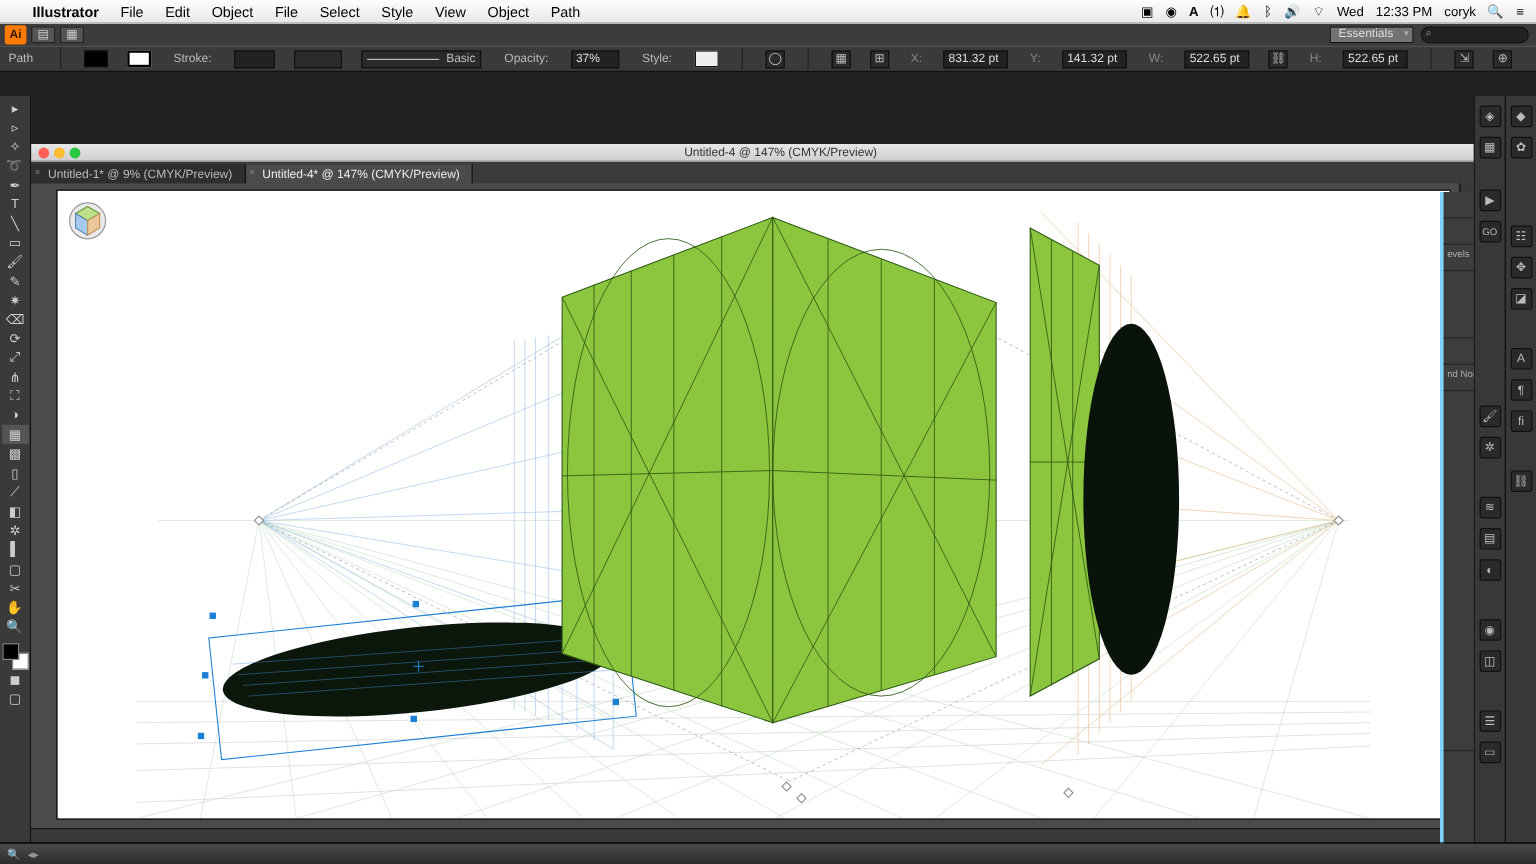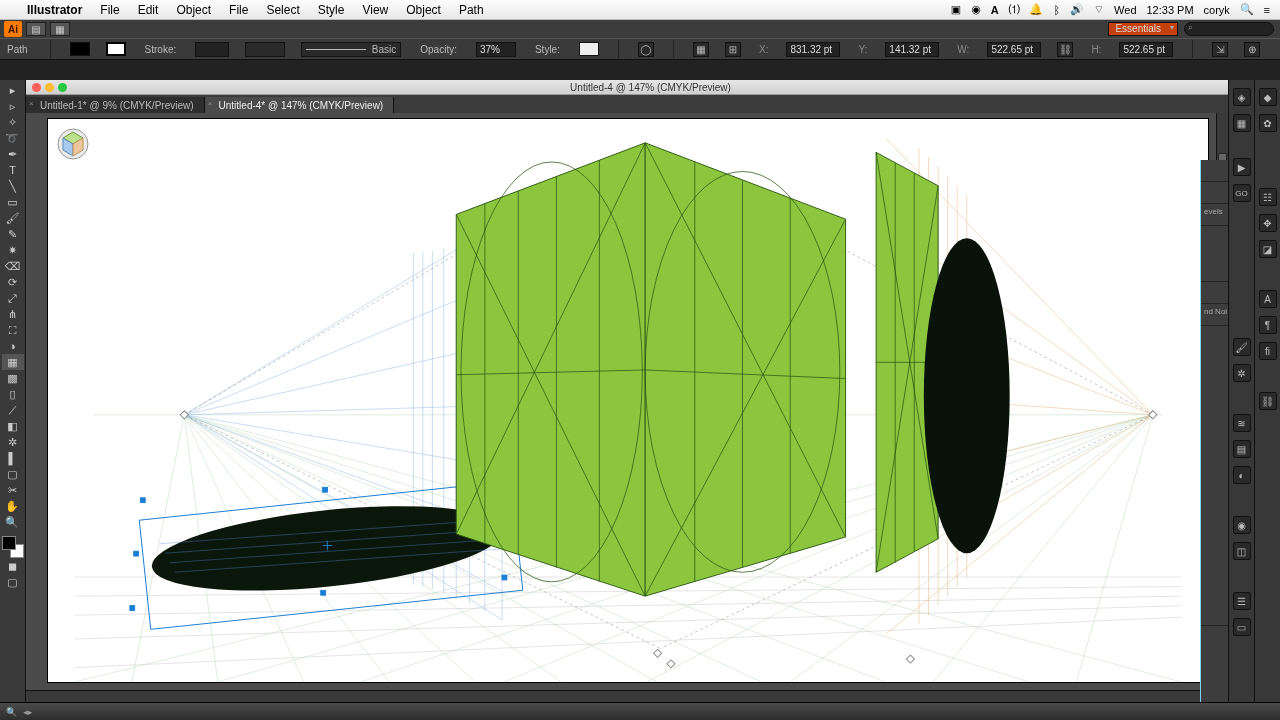--- a/index.html
+++ b/index.html
@@ -12,21 +12,21 @@
   .mac-menubar .menu-item { padding:0 9px; cursor:default;}
   .mac-menubar .spacer { flex:1; }
   .mac-menubar .status { display:flex; align-items:center; gap:10px; padding-right:10px; font-size:11px;}
   .mac-menubar .status span { display:inline-flex; align-items:center;}
 
   
   .app-row1 { height:18px; background:#3c3c3c; display:flex; align-items:center; font-size:10px; color:#ccc;}
   .app-row1 .ai-badge { width:18px;height:16px;margin:0 4px;background:#ff7b00;color:#3a1700;font-weight:bold;font-size:10px;display:flex;align-items:center;justify-content:center;border-radius:2px;}
   .app-row1 .mini-btn{width:20px;height:14px;margin-right:4px;background:#555;border:1px solid #222;display:flex;align-items:center;justify-content:center;}
   .app-row1 .right{margin-left:auto;display:flex;align-items:center;gap:6px;padding-right:6px;}
-  .ess-drop{background:#c2410c;border:1px solid #111;height:14px;font-size:10px;color:#ddd;padding:0 16px 0 6px;position:relative;}
+  .ess-drop{background:#737373;border:1px solid #111;height:14px;font-size:10px;color:#ddd;padding:0 16px 0 6px;position:relative;}
   .ess-drop::after{content:"▾";position:absolute;right:3px;top:0;font-size:8px;color:#aaa;}
   .search-box{background:#222;border:1px solid #111;border-radius:8px;height:14px;width:90px;color:#888;font-size:9px;padding-left:14px;position:relative;}
   .search-box::before{content:"⌕";position:absolute;left:3px;top:-1px;color:#888;}
 
   .ctrl-bar{height:22px;background:#3a3a3a;border-top:1px solid #555;border-bottom:1px solid #111;display:flex;align-items:center;font-size:10px;color:#bbb;padding:0 4px;gap:16px;}
   .ctrl-bar .label{padding:0 3px;}
   .ctrl-bar .chip{background:#2a2a2a;border:1px solid #111;height:15px;display:flex;align-items:center;padding:0 4px;}
   .ctrl-bar .swatch{width:20px;height:14px;border:1px solid #111;}
   .ctrl-bar .numbox{background:#222;border:1px solid #111;height:15px;min-width:54px;color:#ddd;font-size:10px;padding:0 3px;display:flex;align-items:center;}
   .ctrl-bar .sep{width:1px;height:18px;background:#222;margin:0 3px;}
@@ -35,41 +35,41 @@
 
   
   .workspace{position:absolute;top:80px;left:0;right:0;bottom:18px;display:flex;}
   .tool-col{width:26px;background:#3a3a3a;border-right:1px solid #111;display:flex;flex-direction:column;align-items:center;padding-top:2px;}
   .tool-btn{width:22px;height:16px;margin-bottom:0;display:flex;align-items:center;justify-content:center;color:#ccc;font-size:11px;border:1px solid transparent;}
   .tool-btn.sel{background:#555;}
   .tool-swatches{margin-top:6px;position:relative;width:22px;height:22px;}
   .tool-swatches .fg{position:absolute;top:0;left:0;width:14px;height:14px;background:#000;border:1px solid #888;}
   .tool-swatches .bg{position:absolute;bottom:0;right:0;width:14px;height:14px;background:#fff;border:1px solid #888;}
 
-  .doc-area{flex:1;position:relative;background:#4b4b4b;}
+  .doc-area{flex:1;position:relative;background:#4b4b4b;margin-top:40px;}
   .doc-titlebar{height:15px;background:linear-gradient(#e6e6e6,#cfcfcf);border-bottom:1px solid #999;display:flex;align-items:center;font-size:10px;}
   .traffic{display:flex;gap:4px;padding:0 6px;}
   .traffic span{width:9px;height:9px;border-radius:50%;}
   .tl-r{background:#ff5f57;} .tl-y{background:#febc2e;} .tl-g{background:#28c840;}
   .doc-title{flex:1;text-align:center;color:#333;}
   .tabstrip{height:18px;background:#3b3b3b;display:flex;align-items:flex-end;font-size:10px;}
   .doc-tab{height:16px;padding:0 10px 0 14px;display:flex;align-items:center;color:#bbb;background:#2e2e2e;border-right:1px solid #111;position:relative;}
   .doc-tab .x{position:absolute;left:3px;top:2px;font-size:8px;color:#888;}
   .doc-tab.active{background:#4b4b4b;color:#eee;}
   .canvas-wrap{position:absolute;top:33px;left:0;right:12px;bottom:12px;background:#4b4b4b;}
   .artboard{position:absolute;top:6px;left:22px;right:8px;bottom:8px;background:#fff;box-shadow:0 0 0 1px #000;overflow:hidden;}
   .scroll-v{position:absolute;top:33px;right:0;width:12px;bottom:12px;background:#3a3a3a;border-left:1px solid #111;}
   .scroll-v .thumb{position:absolute;left:1px;right:1px;top:40px;height:190px;background:#666;border:1px solid #222;border-radius:2px;}
   .scroll-h{position:absolute;left:0;right:12px;bottom:0;height:12px;background:#3a3a3a;border-top:1px solid #111;}
 
   
   .dock-a{width:26px;background:#383838;border-left:1px solid #111;display:flex;flex-direction:column;align-items:center;gap:8px;padding-top:8px;}
   .dock-b{width:26px;background:#383838;border-left:1px solid #111;display:flex;flex-direction:column;align-items:center;gap:8px;padding-top:8px;}
   .dock-ico{width:18px;height:18px;background:#2a2a2a;border:1px solid #111;border-radius:2px;color:#bbb;font-size:10px;display:flex;align-items:center;justify-content:center;}
-  .panel-stub{position:absolute;right:52px;top:80px;width:28px;height:560px;background:#3d3d3d;border-left:1px solid #7dd3fc;}
+  .panel-stub{position:absolute;right:52px;top:80px;width:28px;height:560px;background:#3d3d3d;border-left:3px solid #7dd3fc;}
   .panel-stub .row{height:22px;border-bottom:1px solid #262626;font-size:8px;color:#aaa;padding:3px;white-space:nowrap;overflow:hidden;}
 
   .status-strip{position:absolute;left:0;right:0;bottom:0;height:18px;background:linear-gradient(#4a4a4a,#2d2d2d);border-top:1px solid #000;display:flex;align-items:center;font-size:9px;color:#999;padding-left:6px;}
   .status-strip .zoom-ico{margin-right:6px;}
 
   
   .art-svg{position:absolute;inset:0;width:100%;height:100%;}
 </style>
 </head>
 <body>

